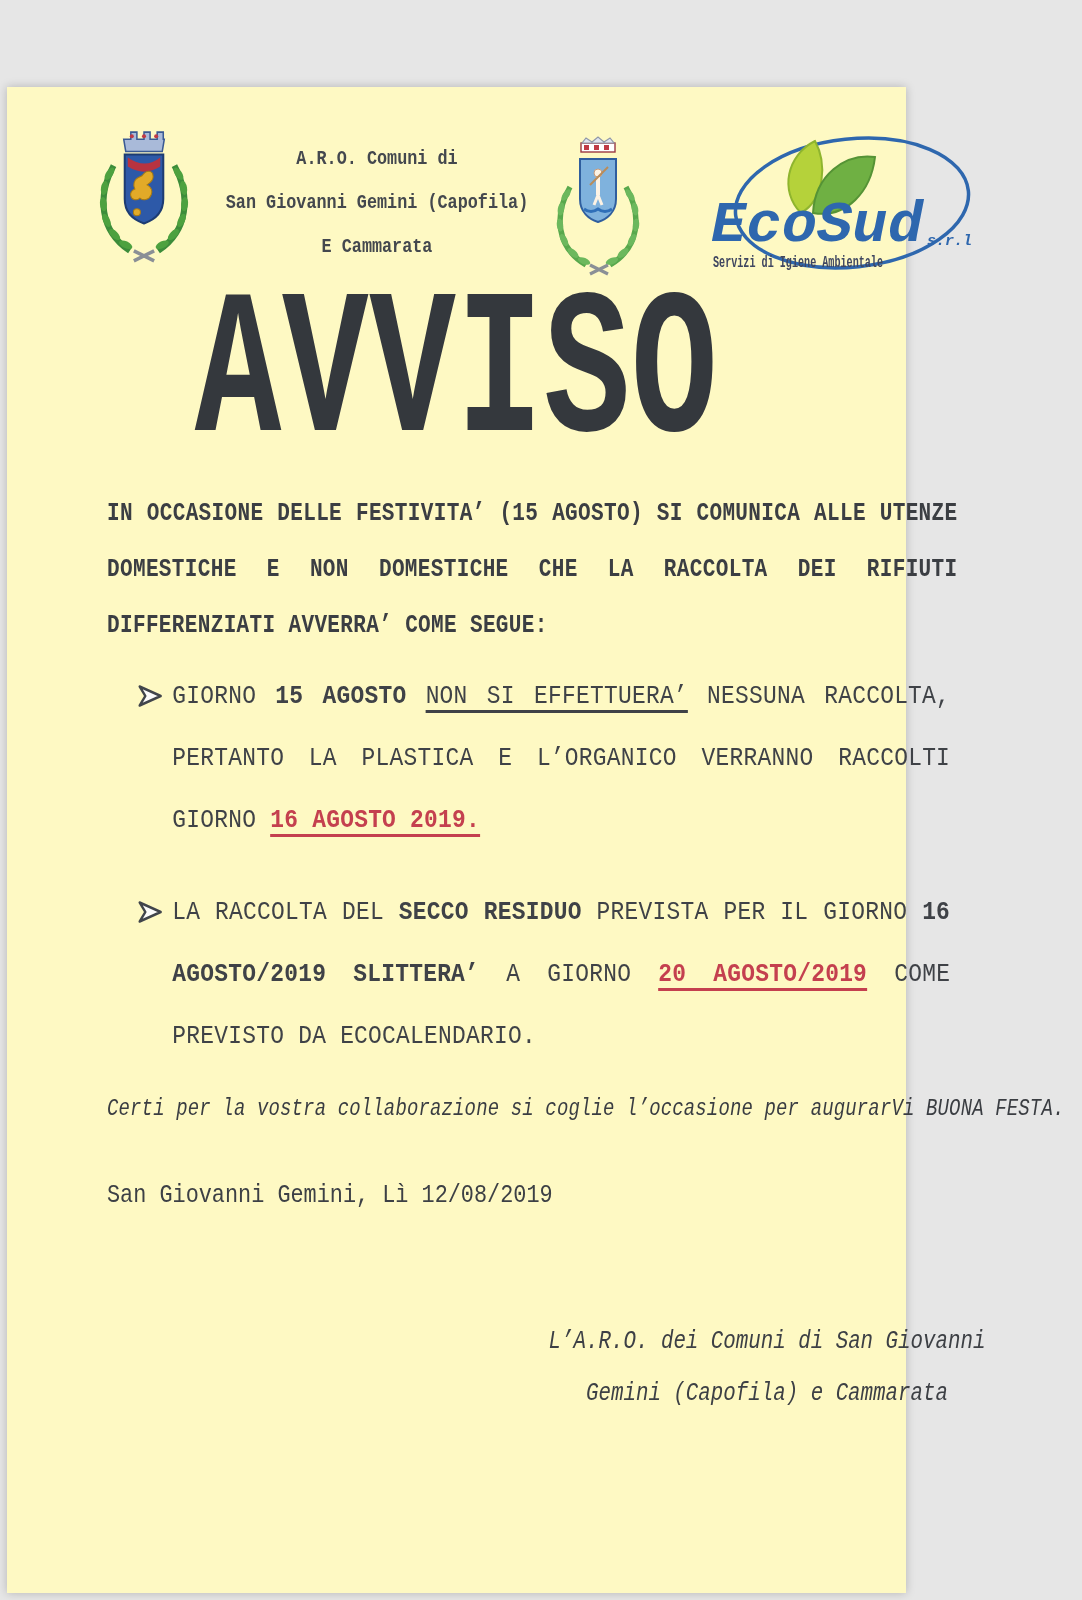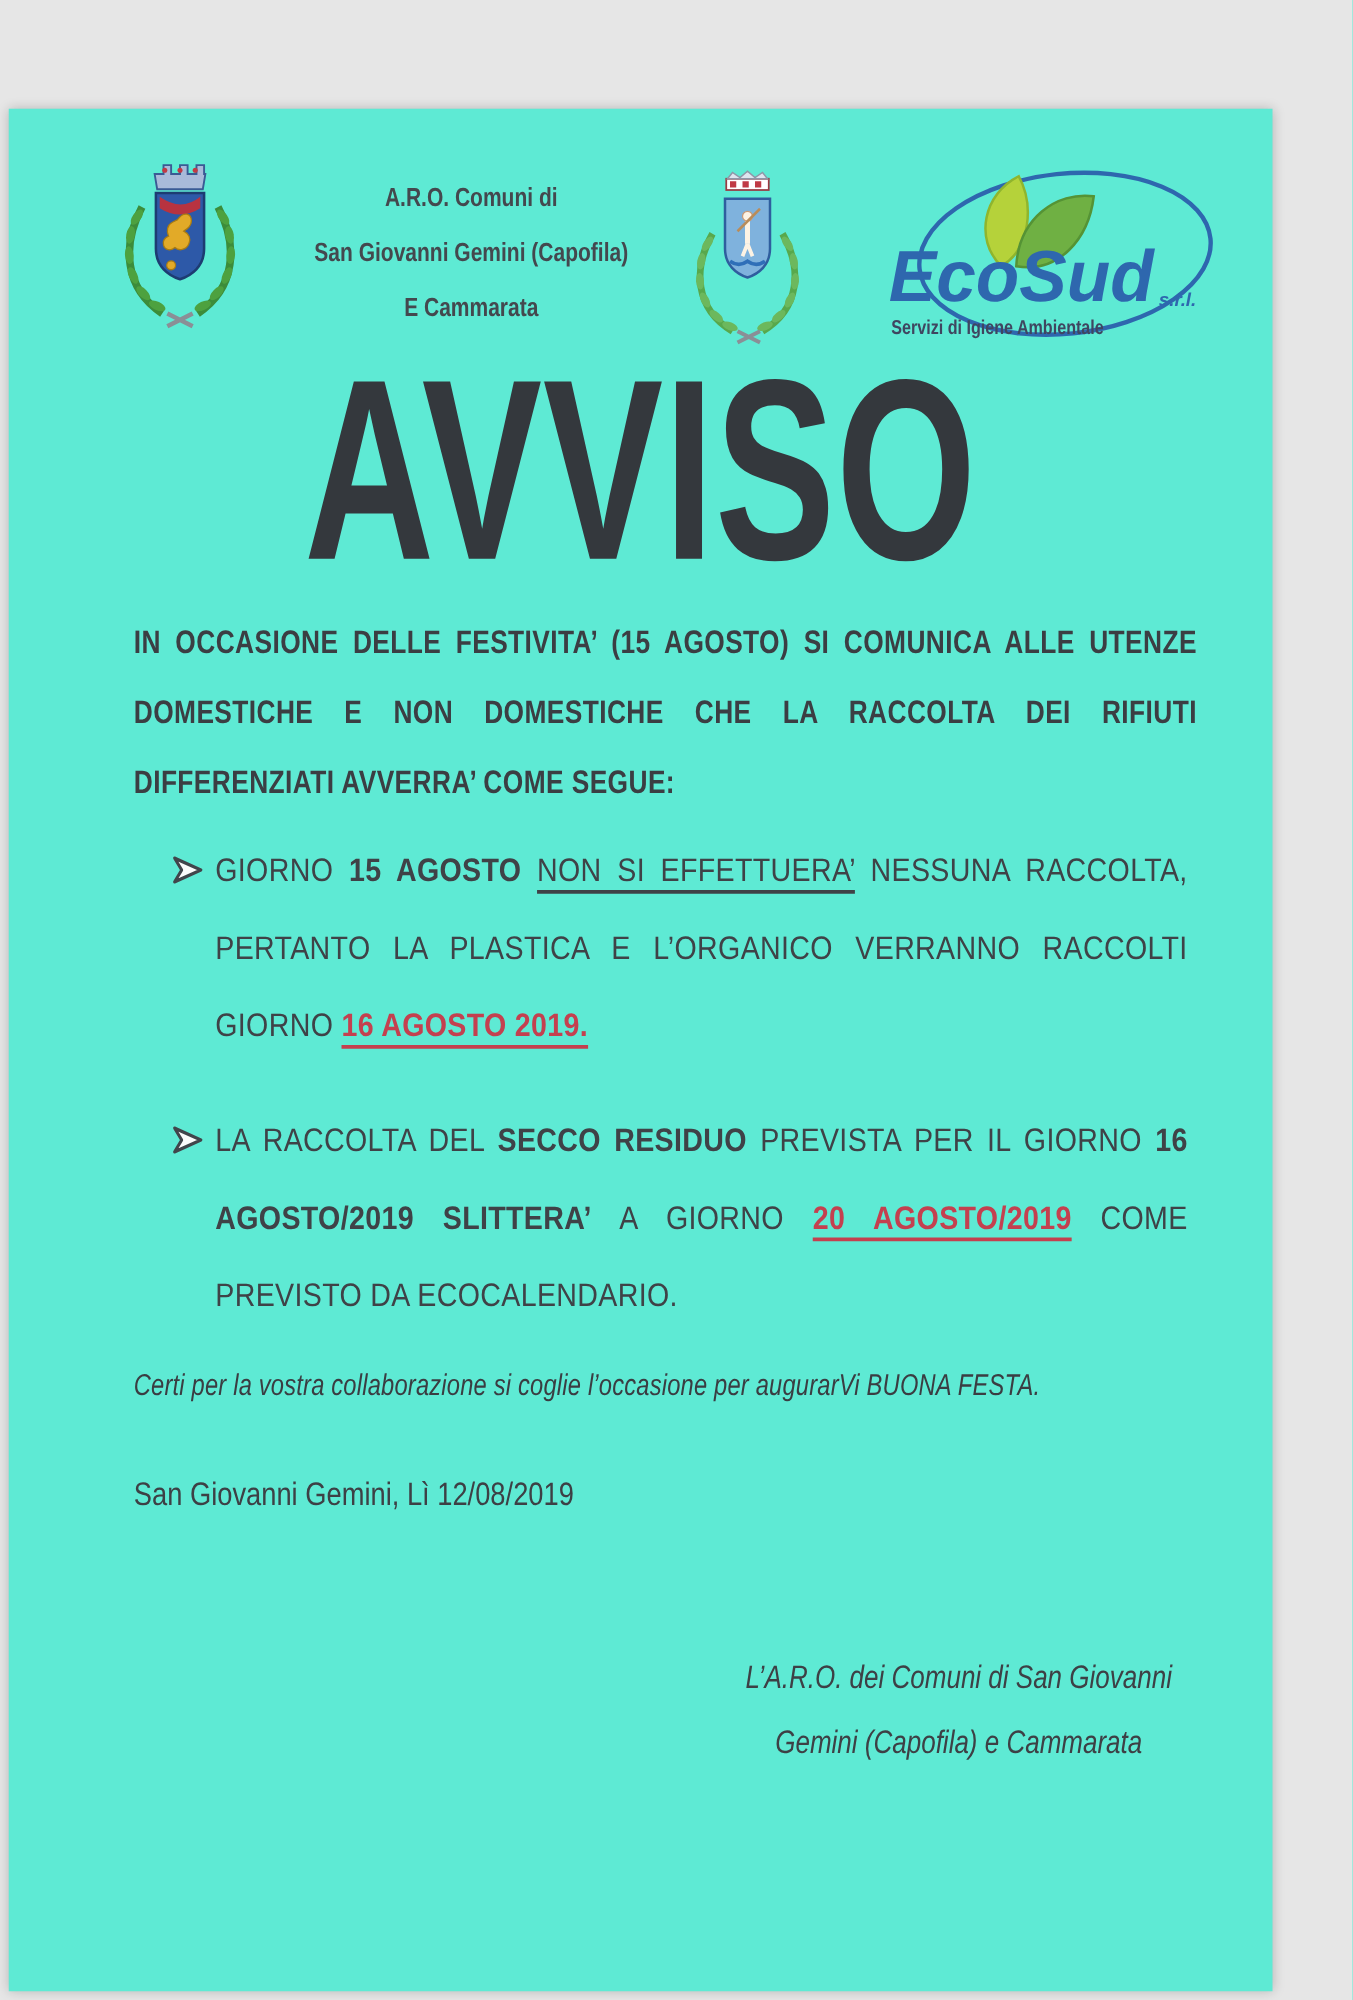--- a/index.html
+++ b/index.html
@@ -5,24 +5,25 @@
   * { margin:0; padding:0; box-sizing:border-box; }
   html,body { width:1082px; height:1600px; }
   body {
     position:relative;
     background:#e6e6e6;
     font-family:"Liberation Sans", sans-serif;
     overflow:hidden;
   }
   .page {
     position:absolute; left:7px; top:87px;
-    width:1011px; height:1506px;
-    background:#5eead4;
+    width:899px; height:1506px;
+    background:#fef9c3;
     box-shadow:0 0 9px rgba(0,0,0,.22);
     color:#3e4146;
+    font-family:Liberation Mono, monospace;
   }
   
   .crest-1 { position:absolute; left:84px; top:36px; width:106px; height:142px; }
   .crest-2 { position:absolute; left:538px; top:48px; width:106px; height:146px; }
   .org-title {
     position:absolute; left:175px; top:50px; width:390px;
     text-align:center; font-weight:700; font-size:21px; line-height:44px;
     color:#44484e;
     transform:scaleX(.8); transform-origin:50% 0;
   }

